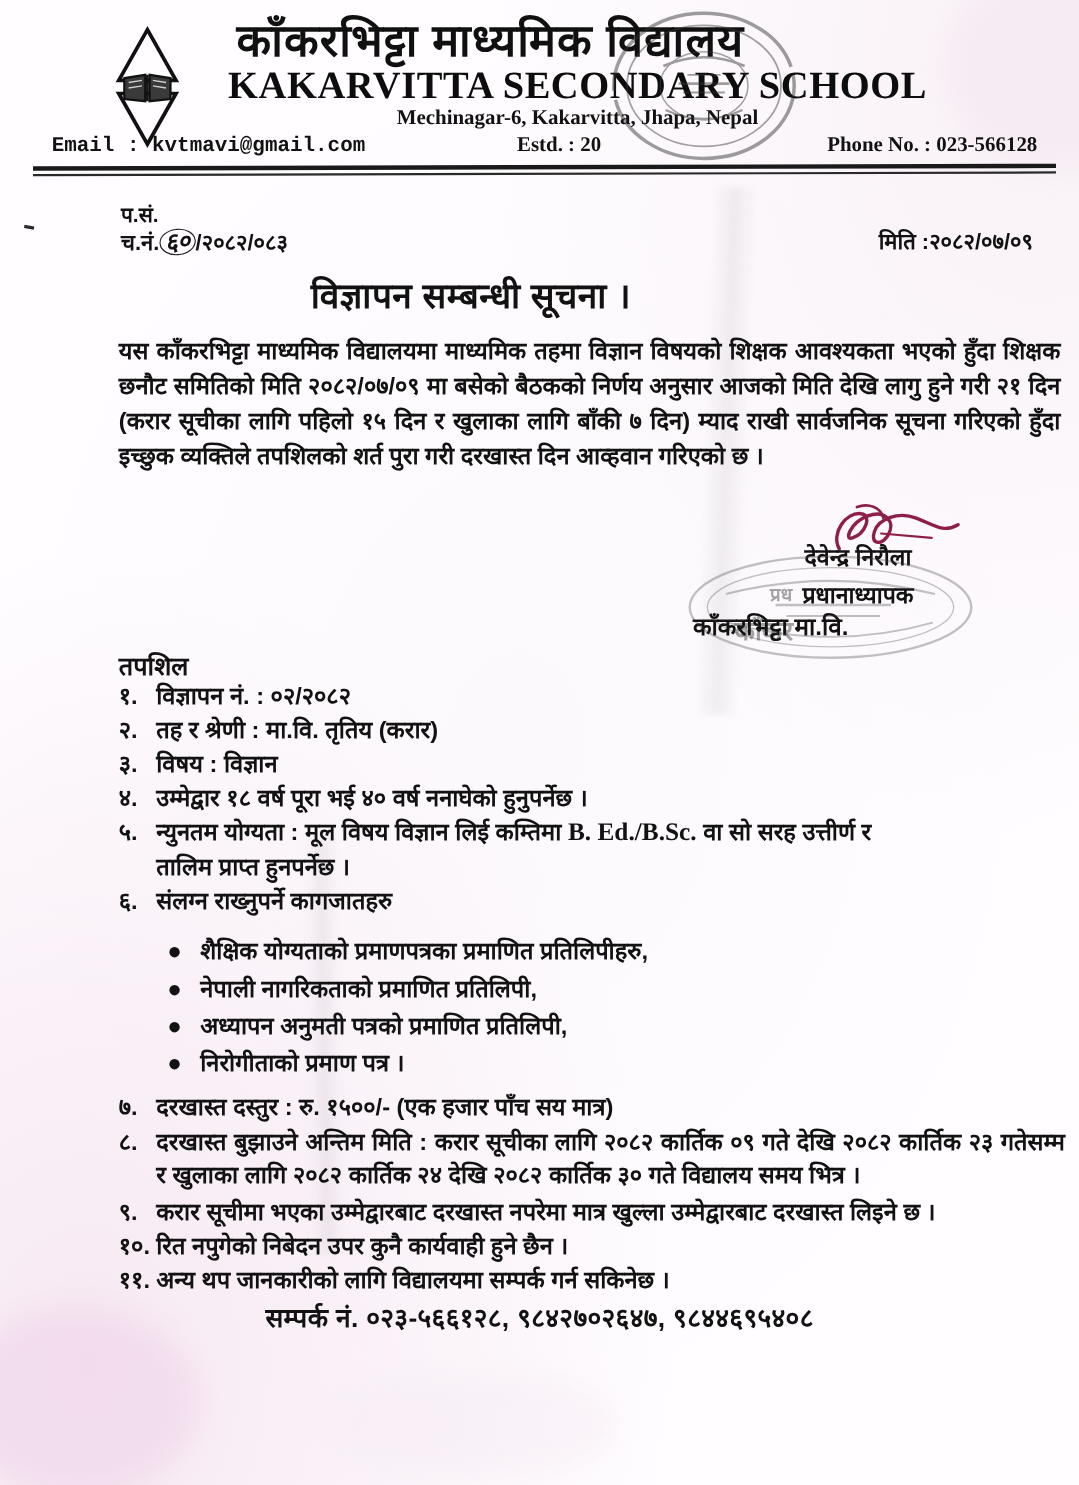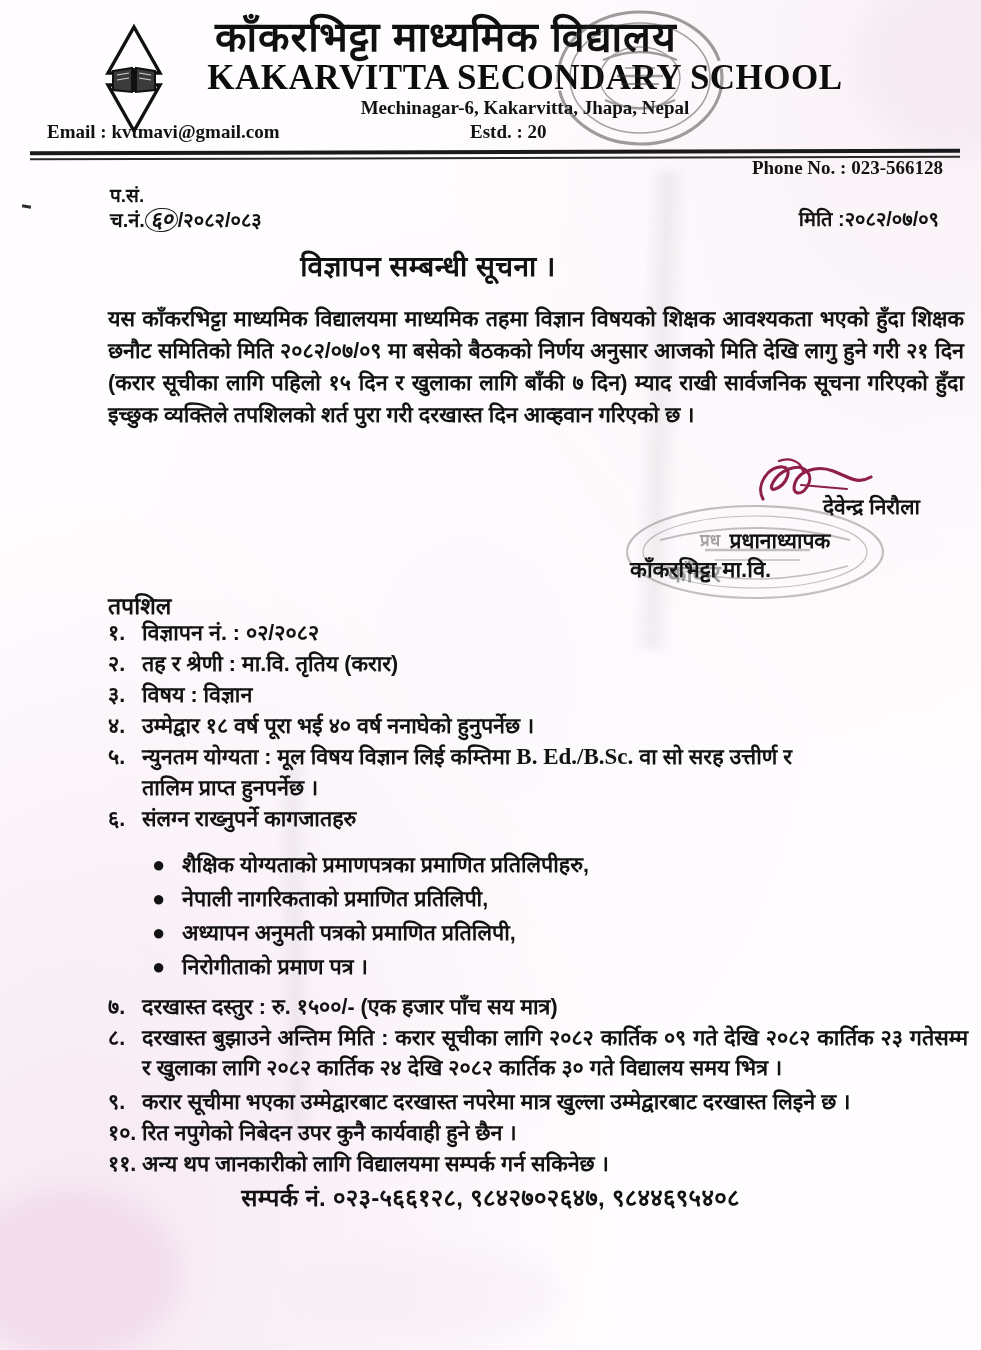--- a/index.html
+++ b/index.html
@@ -85,40 +85,39 @@
     text-align: center;
     font-family: "Liberation Serif", "DejaVu Serif", serif;
     font-weight: bold;
     font-size: 19px;
     color: #121212;
   }
   .hdr-email {
     position: absolute;
     left: 47px;
     top: 121px;
-    font-family: Liberation Serif, serif;
+    font-family: Liberation Mono, monospace;
     font-weight: bold;
     font-size: 19px;
   }
   .hdr-estd {
     position: absolute;
     left: 470px;
     top: 121px;
     font-family: "Liberation Serif", "DejaVu Serif", serif;
     font-weight: bold;
     font-size: 19px;
   }
   .hdr-phone {
     position: absolute;
     right: 38px;
     top: 121px;
     font-family: "Liberation Serif", "DejaVu Serif", serif;
     font-weight: bold;
     font-size: 19px;
-    margin-top: 36px;
   }
   .rule-thick {
     position: absolute;
     left: 30px;
     top: 150px;
     width: 930px;
     height: 4px;
     background: #1a1a1a;
     transform: rotate(-0.15deg);
   }
@@ -202,21 +201,21 @@
 
   
   .doc-title {
     position: absolute;
     left: 0;
     top: 246px;
     width: 856px;
     text-align: center;
     font-family: "Liberation Sans", "DejaVu Sans", sans-serif;
     font-weight: bold;
-    font-size: 28px;
+    font-size: 32px;
     letter-spacing: 0.4px;
   }
 
   
   .body-para {
     position: absolute;
     left: 108px;
     top: 303px;
     width: 856px;
     font-family: "Liberation Sans", "DejaVu Sans", sans-serif;
@@ -234,21 +233,21 @@
     top: 455px;
     width: 130px;
     height: 52px;
     pointer-events: none;
   }
   .sig-name {
     position: absolute;
     left: 640px;
     top: 492px;
     width: 280px;
-    text-align: right;
+    text-align: center;
     font-family: "Liberation Sans", "DejaVu Sans", sans-serif;
     font-weight: bold;
     font-size: 21px;
   }
   .sig-post {
     position: absolute;
     left: 640px;
     top: 526px;
     width: 280px;
     text-align: center;

